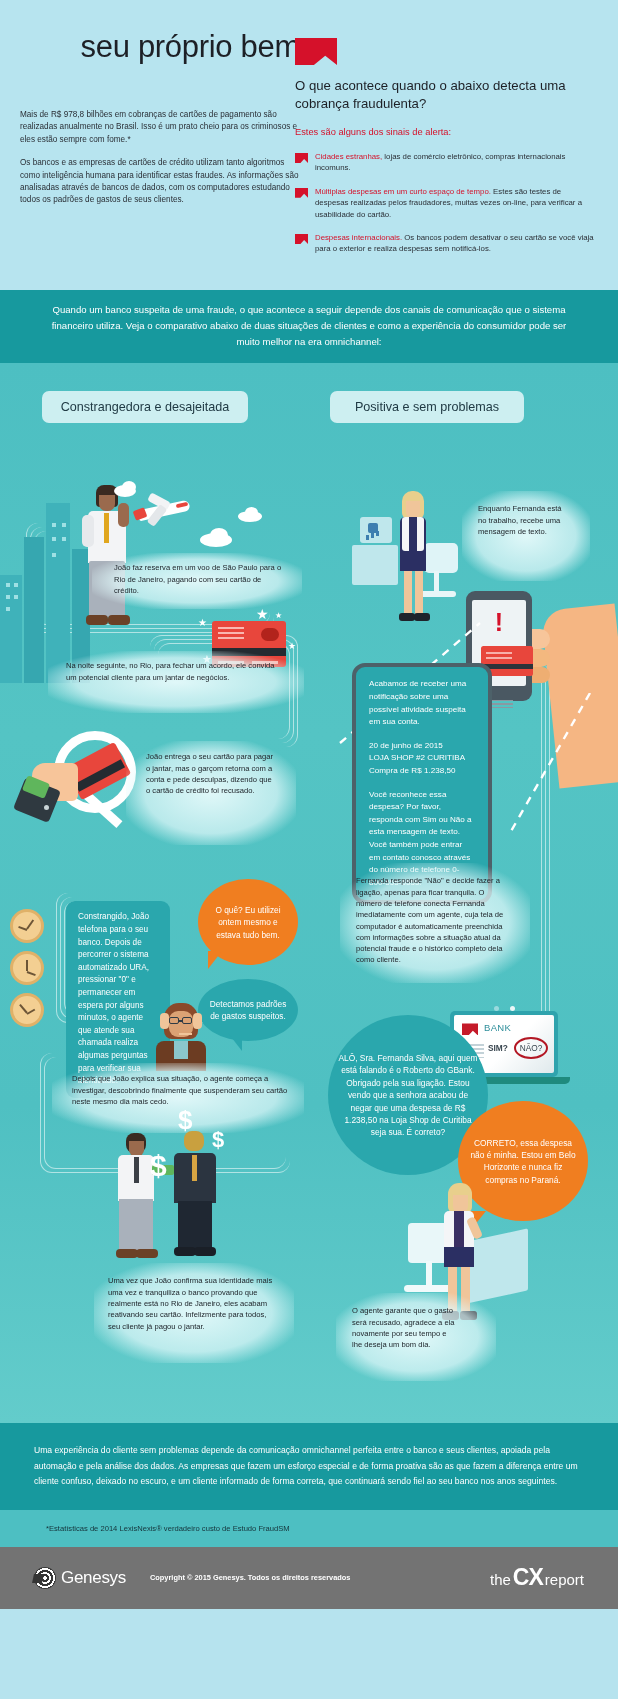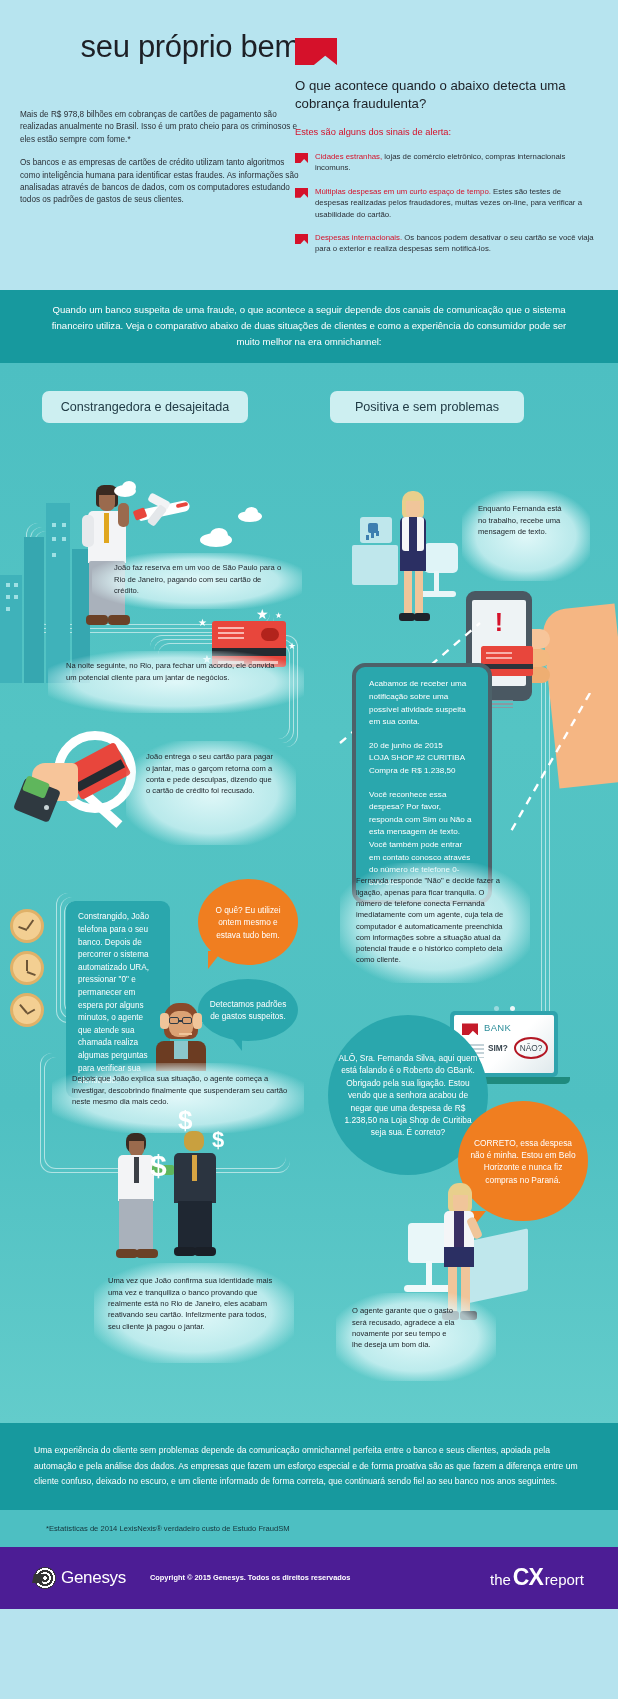--- a/index.html
+++ b/index.html
@@ -230,21 +230,21 @@
     line-height: 15.5px;
     padding: 20px 34px 20px 34px;
   }
   .footnote-band {
     background: #4dbfc2;
     padding: 14px 46px;
     color: #15333a;
     font-size: 7.6px;
   }
   .brandbar {
-    background: #4c1d95;
+    background: #737373;
     height: 62px;
     display: flex;
     align-items: center;
     padding: 0 34px;
     gap: 24px;
   }
   .genesys-logo { display:flex; align-items:center; gap:5px; color:#ffffff; }
   .gmark {
     width: 22px; height: 22px; border-radius: 50%;
     background: radial-gradient(circle at 50% 50%, #ffffff 0 2px, #353535 2px 4px, #ffffff 4px 6px, #353535 6px 8px, #ffffff 8px 10px, #353535 10px 11px);

